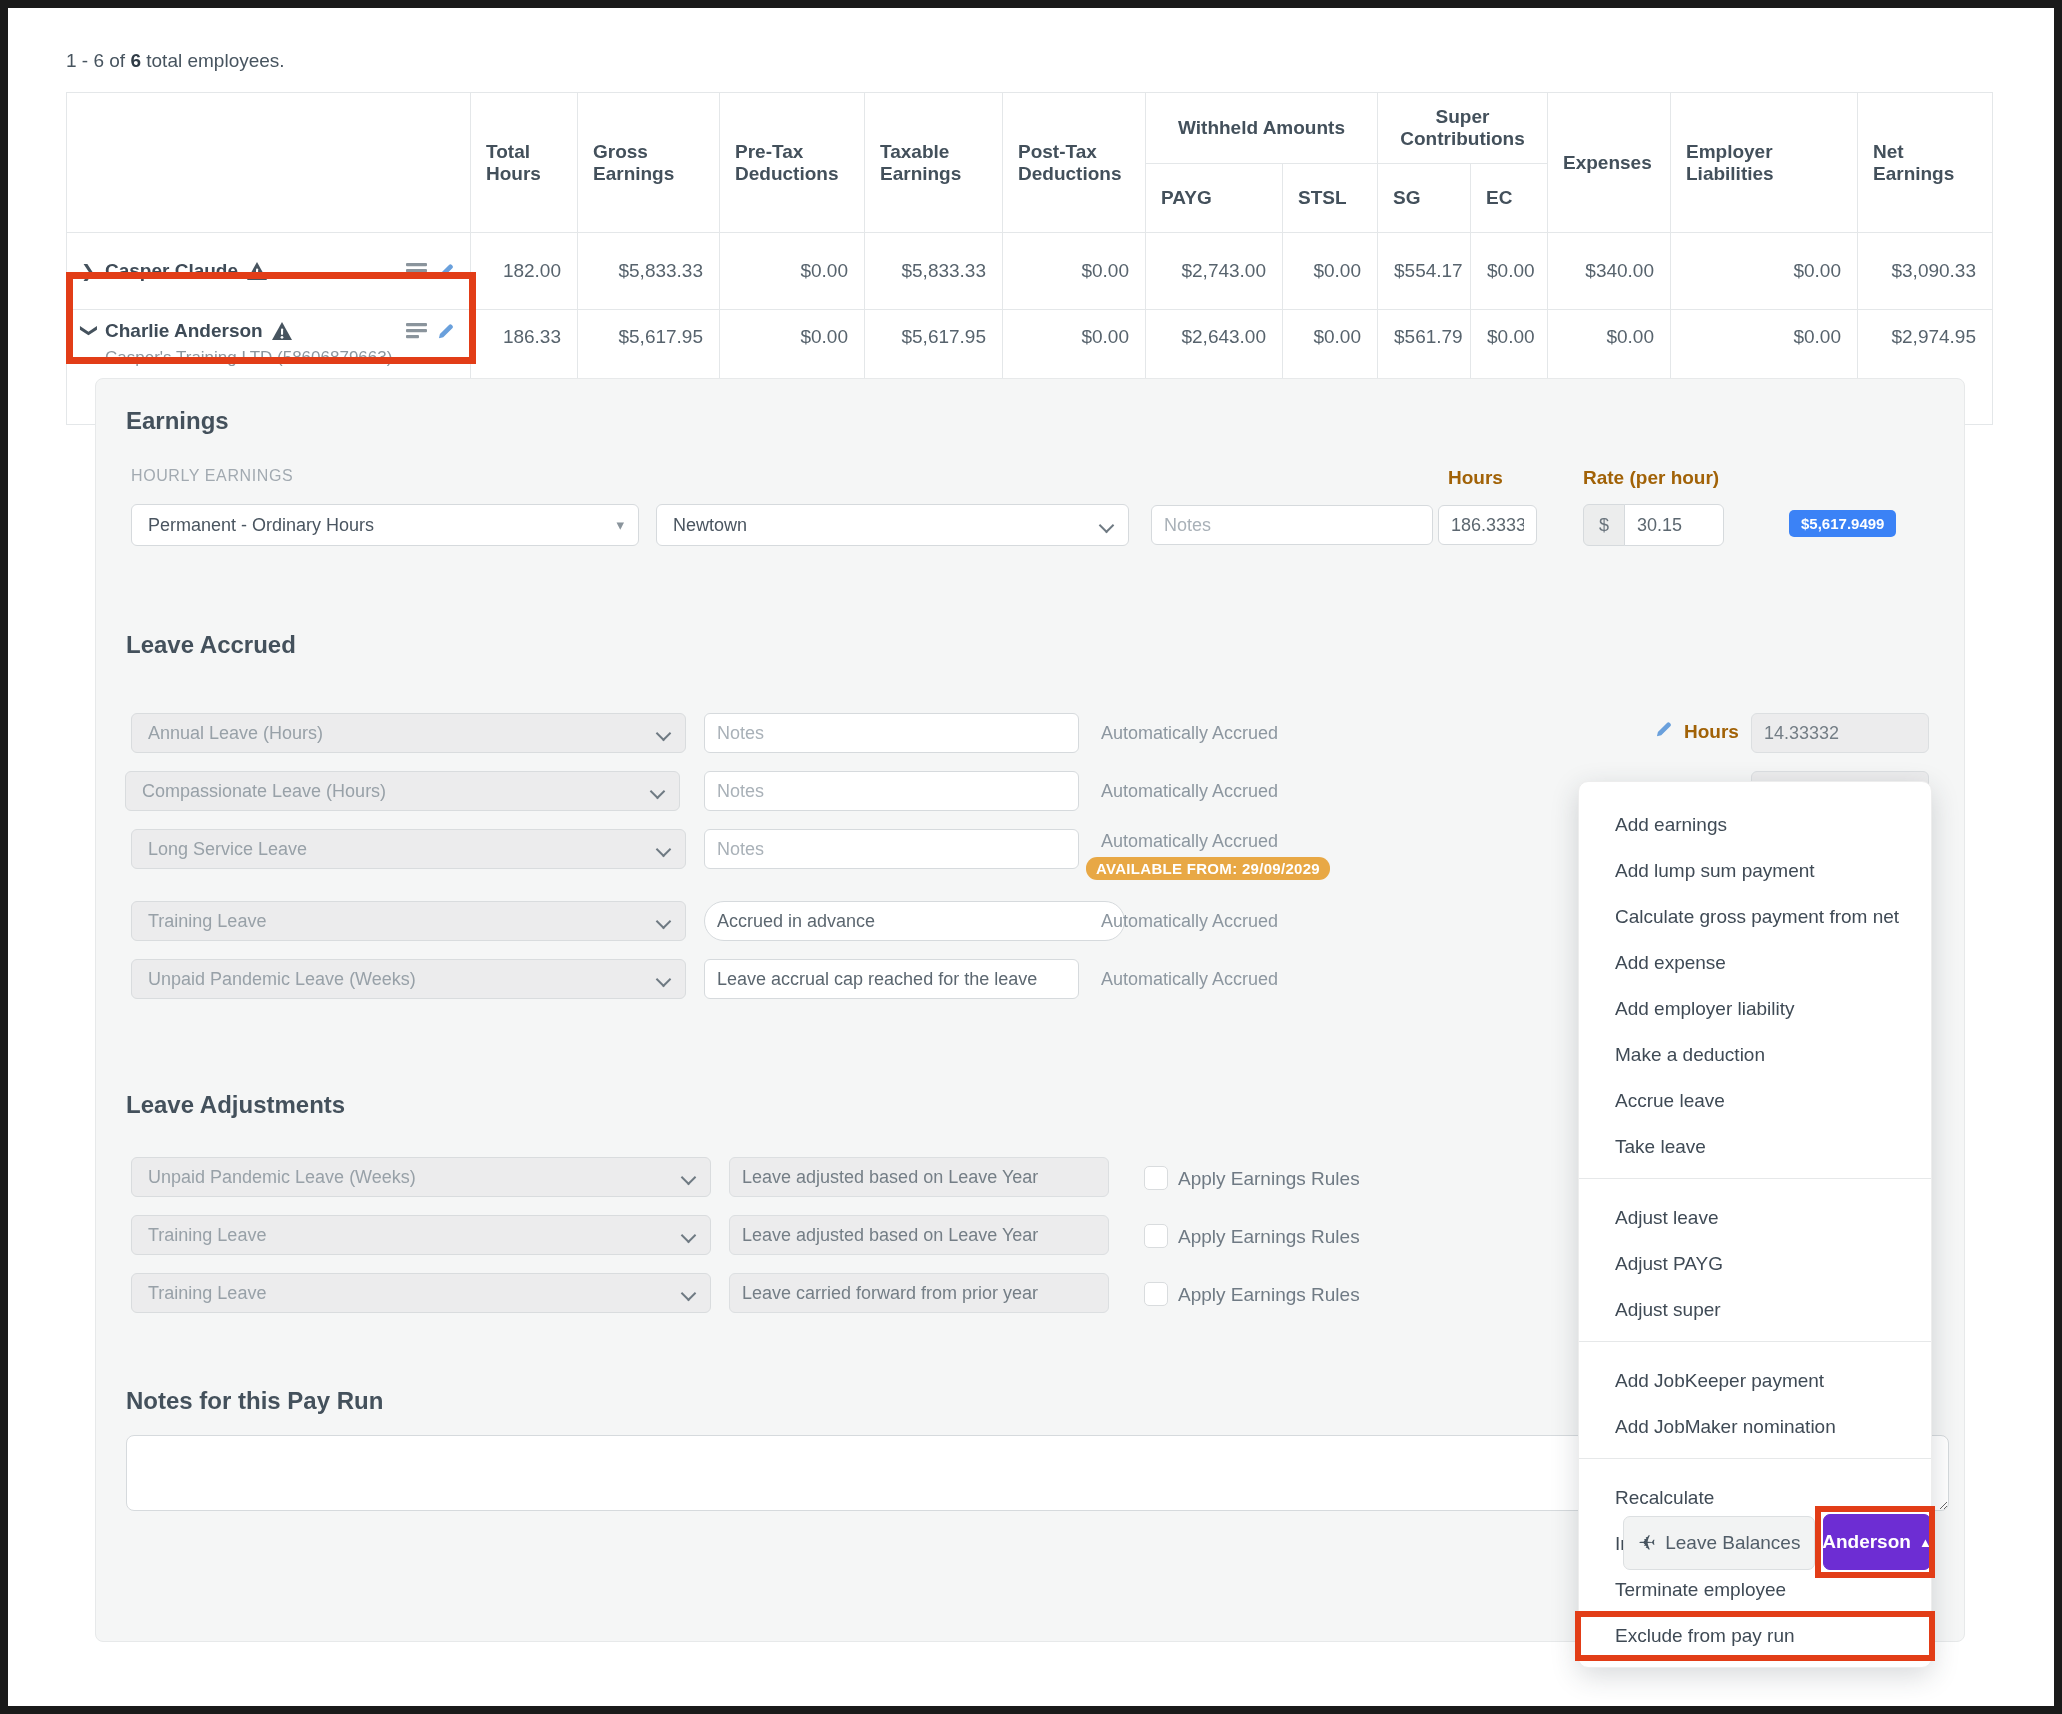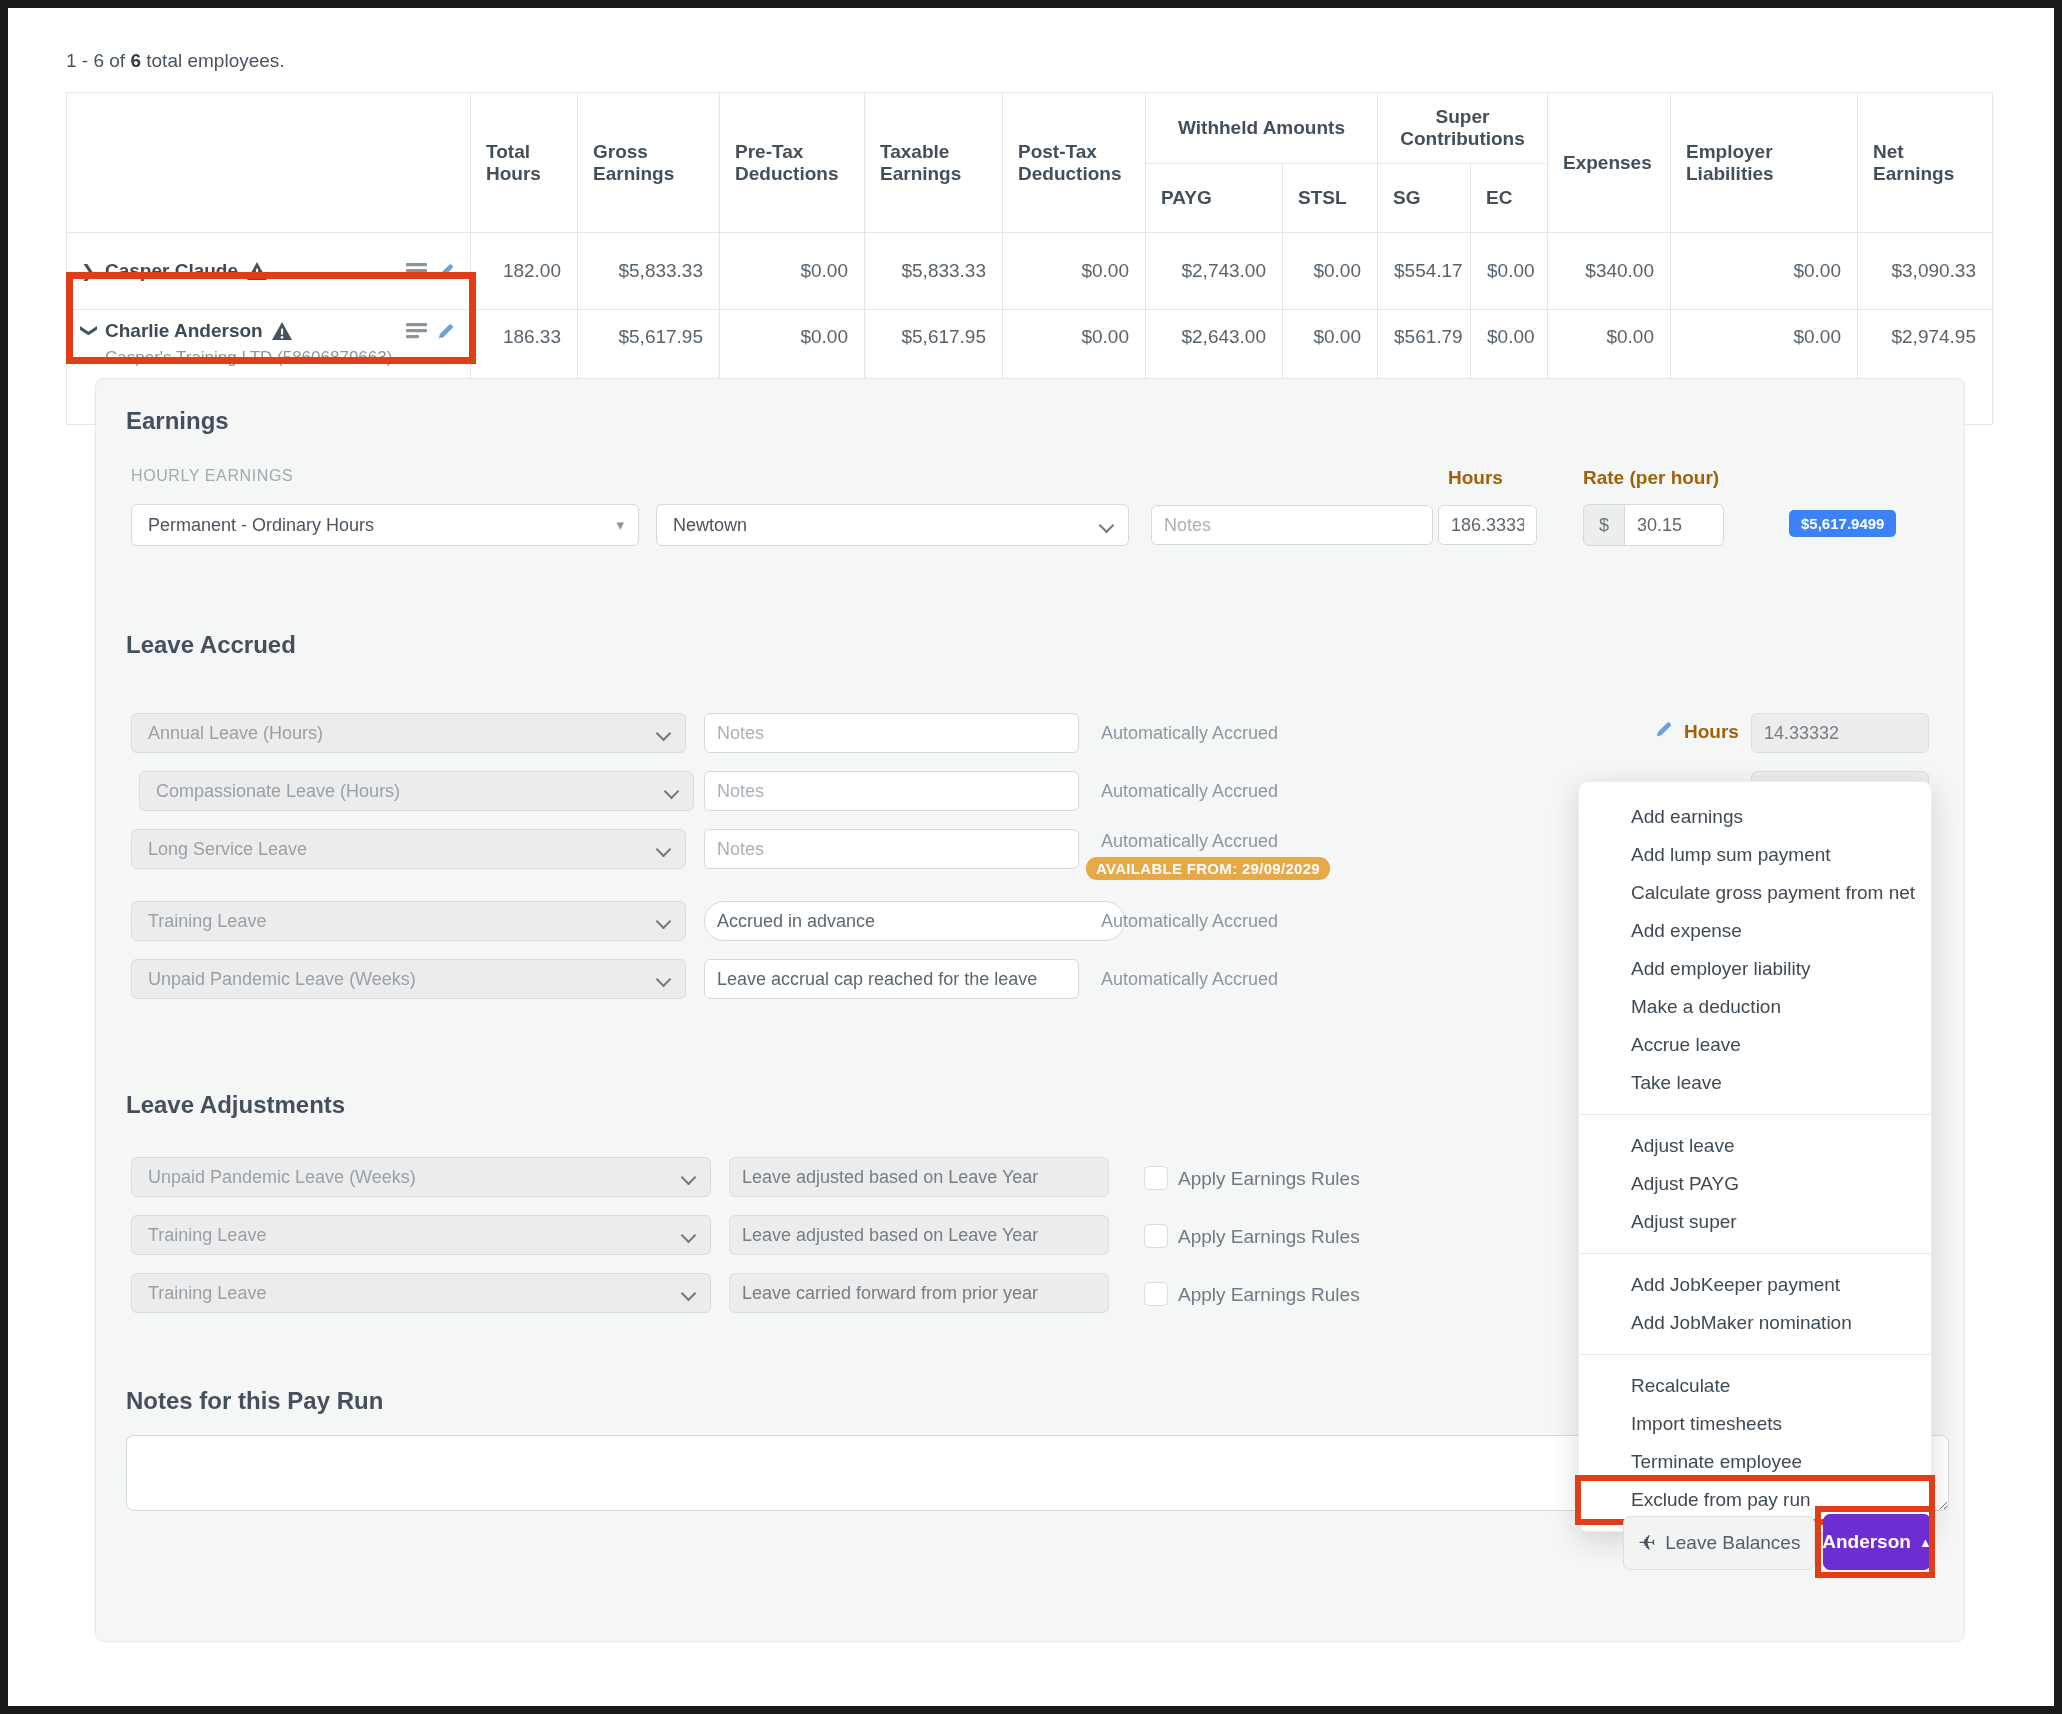--- a/index.html
+++ b/index.html
@@ -67,21 +67,21 @@
   .btn-purple .caret{font-size:13px;}
   .actions-wrap{position:absolute;left:1727px;top:1135px;width:106px;height:54px;z-index:45;}
   .actions-wrap .btn-purple{left:0;top:0;width:106px;}
   .actions-wrap::before{content:"";position:absolute;inset:-8px -6px -10px -8px;border:6px solid #e23d17;z-index:60;pointer-events:none;}
   
   .menu{position:absolute;left:1570px;top:773px;width:352px;background:#fff;border:1px solid #ededed;
         border-radius:10px;box-shadow:0 8px 28px rgba(40,50,60,0.18);z-index:40;font-size:19px;color:#3f4a55;}
   .menu .grp-box{padding:12px 0;}
   .menu .grp-box:first-child{padding-top:16px;}
   .menu .divider{height:1px;background:#e6e8e9;}
-  .menu .mi{line-height:38px;padding-left:52px;cursor:pointer;position:relative;}
+  .menu .mi{line-height:38px;padding-left:36px;cursor:pointer;position:relative;margin-top:8px;}
   .menu .mi.annotated::before{content:"";position:absolute;inset:-6px -4px -6px -4px;border:6px solid #e23d17;z-index:60;pointer-events:none;}
   svg{display:block;}
 </style>
 </head>
 <body>
 
 <div class="page">
 
   <div class="summary">
     <span>1 - 6 of </span><b>6</b><span> total employees.</span>
@@ -239,21 +239,21 @@
     <input class="inp" style="left: 608px; top: 334px; width: 375px;" placeholder="Notes">
     <div class="auto-lbl" style="left:1005px;top:344px;">Automatically Accrued</div>
     <span class="pencil" style="position:absolute;left:1558px;top:340px;">
       <svg width="20" height="20" viewBox="0 0 24 24">
           <path fill="#6aa0dc" d="M3.5 20.8 l1.2-5.2 L15.6 4.7 a2.4 2.4 0 0 1 3.4 0 l0.6 0.6 a2.4 2.4 0 0 1 0 3.4 L8.7 19.6 Z"></path>
         </svg>
     </span>
     <div class="lbl" style="left:1588px;top:342px;">Hours</div>
     <div class="inp-gray" style="left:1655px;top:334px;width:178px;">14.33332</div>
 
-    <div class="sel-gray" style="left:43px;top:392px;width:555px;">
+    <div class="sel-gray" style="left:29px;top:392px;width:555px;">
       <span>Compassionate Leave (Hours)</span>
       <span class="cchev"></span>
     </div>
     <input class="inp" style="left: 608px; top: 392px; width: 375px;" placeholder="Notes">
     <div class="auto-lbl" style="left:1005px;top:402px;">Automatically Accrued</div>
     <div class="inp-gray" style="left:1655px;top:392px;width:178px;"></div>
 
     <div class="sel-gray" style="left:35px;top:450px;width:555px;">
       <span>Long Service Leave</span>
       <span class="cchev"></span>

